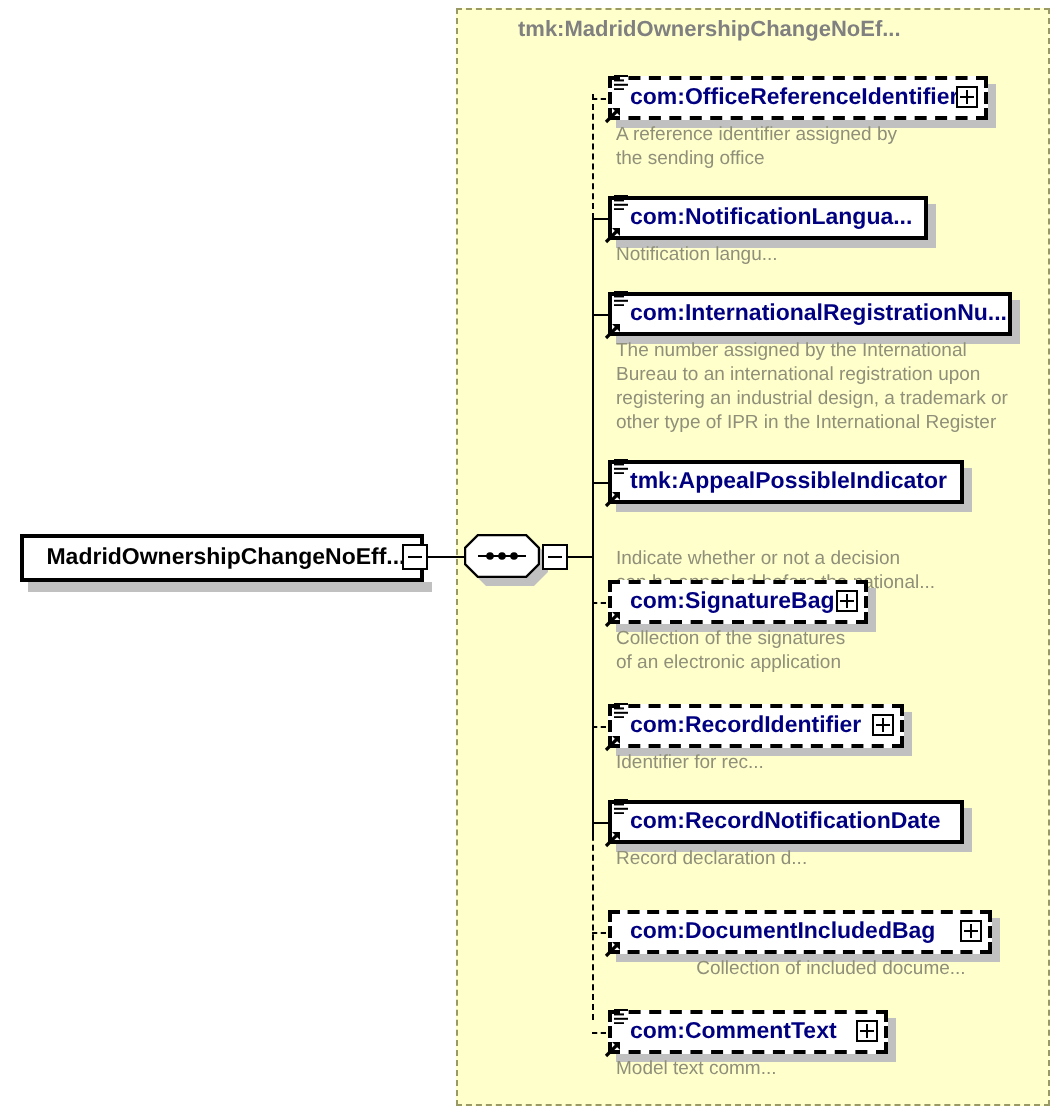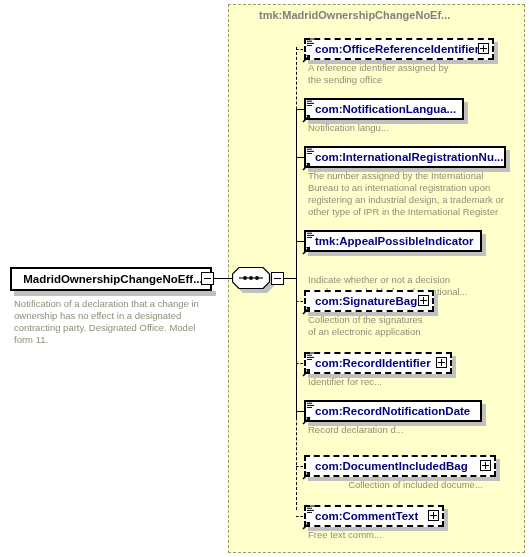--- a/index.html
+++ b/index.html
@@ -215,21 +215,20 @@
 
 <div id="root-canvas">
 
   <div id="type-container"></div>
   <div id="container-title">tmk:MadridOwnershipChangeNoEf...</div>
 
   <div id="root-box-shadow"></div>
   <div id="root-box">
     <div id="root-box-label">MadridOwnershipChangeNoEff...</div>
   </div>
-  <div id="root-annotation">Notification of a declaration that a change in ownership has no effect in a designated contracting party. Designated Office. Model form 11.</div>
   <div class="collapse-box" id="root-collapse"></div>
 
   <div class="line" style="left:214px; top:278px; width:18px; height:1px;"></div>
 
   <div id="seq-node-shadow"></div>
   <div id="seq-node">
     <svg id="seq-node-shape" viewBox="0 0 38 22">
       <polygon points="7,0.5 31,0.5 37.5,7 37.5,15 31,21.5 7,21.5 0.5,15 0.5,7" fill="#ffffff" stroke="#000000" stroke-width="1.2"></polygon>
       <line x1="7" y1="11" x2="31" y2="11" stroke="#000000" stroke-width="1.1"></line>
       <circle cx="13" cy="11" r="1.9" fill="#000000"></circle>
@@ -370,17 +369,17 @@
           <line x1="1" y1="3.2" x2="6" y2="3.2" stroke="#000" stroke-width="1"></line>
           <line x1="1" y1="5.4" x2="8" y2="5.4" stroke="#000" stroke-width="1"></line>
           <line x1="1" y1="7.6" x2="6" y2="7.6" stroke="#000" stroke-width="1"></line>
         </svg></span>
       <span class="arrow-glyph" style="left: 302px; top: 516px;"><svg viewBox="0 0 9 9">
           <path d="M1,8 L7,2" stroke="#000" stroke-width="1.6" fill="none"></path>
           <path d="M8,1 L8,5 L4,1 Z" fill="#000"></path>
         </svg></span>
       <div class="elem-label" style="left: 315px; top: 508px;">com:CommentText</div>
       <div class="expand-box" style="left: 428px; top: 510px;"></div>
-      <div class="annot" style="left: 308px; top: 529px; width: 215px;">Free text comm...</div>
+      <div class="annot" style="left: 308px; top: 529px; width: 215px;">Model text comm...</div>
       <div class="hline-dashed" style="width: 7px; left: 296px; top: 516px;"></div>
     </div>
 
 </div>
 
 </body></html>

